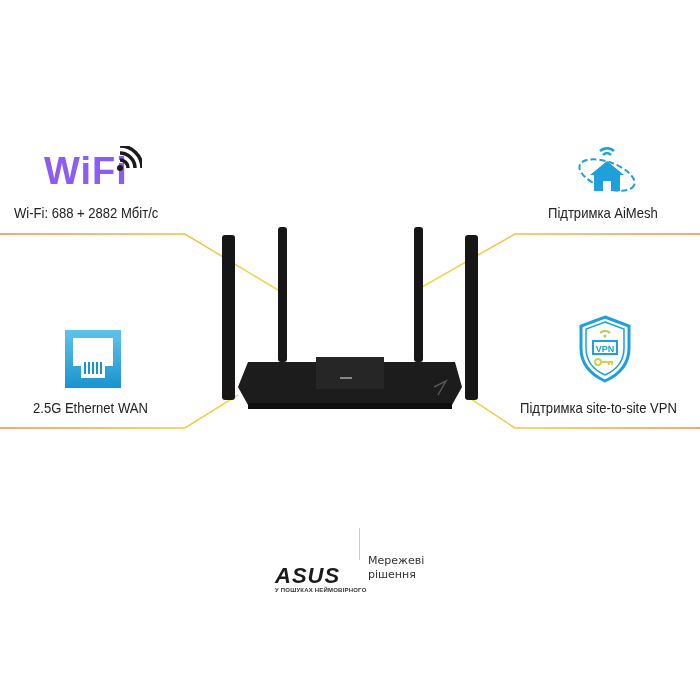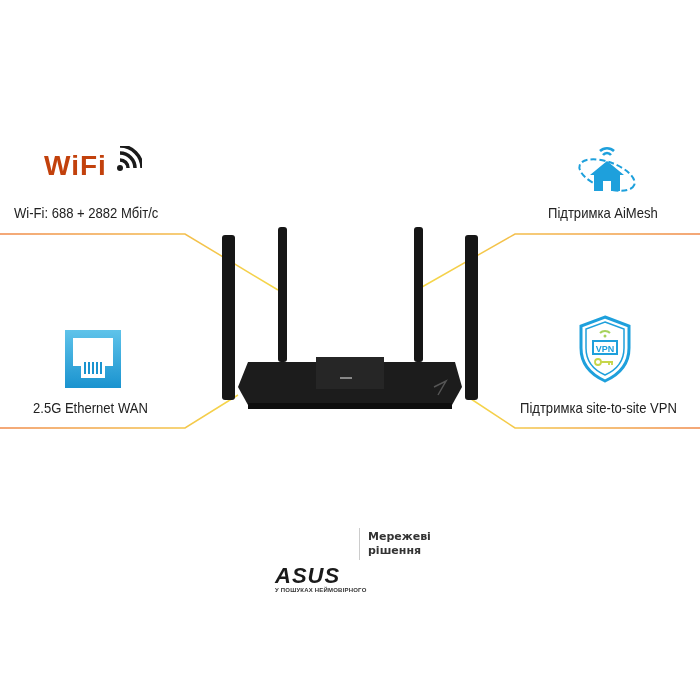--- a/index.html
+++ b/index.html
@@ -1,19 +1,19 @@
 <!DOCTYPE html>
 <html><head>
 <meta charset="utf-8">
 <style>
   html,body{margin:0;padding:0;background:#fff;}
   body{width:700px;height:700px;position:relative;overflow:hidden;font-family:"Liberation Sans",sans-serif;}
   .abs{position:absolute;}
   .feat-label{font-family:"Liberation Sans",sans-serif;font-size:14.5px;color:#222;white-space:nowrap;transform:scaleX(0.9);transform-origin:left center;}
-  .wifi-word{font-family:"Liberation Sans",sans-serif;font-weight:bold;font-size:28px;color:#c2410c;letter-spacing:1px;}
+  .wifi-word{font-family:"Liberation Sans",sans-serif;font-weight:bold;font-size:38px;color:#8b5cf6;letter-spacing:1px;}
   .brand-tag{font-family:"Liberation Sans",sans-serif;font-size:6px;color:#333;font-weight:bold;letter-spacing:0.2px;}
   .brand-sub{font-family:"DejaVu Sans",sans-serif;font-size:11px;color:#333;line-height:14px;}
 </style>
 </head>
 <body>
 
 <svg class="abs" style="left:0;top:0" width="700" height="700">
   <defs>
     <linearGradient id="gL" x1="0" x2="1">
         <stop offset="0" stop-color="#f08a4b"></stop>
@@ -79,16 +79,16 @@
   <rect x="140" y="152" width="12" height="2" fill="#888"></rect>
   <path d="M234 162 L246 156 L238 170" stroke="#555" stroke-width="1.5" fill="none"></path>
   <rect x="48" y="178" width="204" height="6" fill="#0e0e0e"></rect>
 </svg>
 
 <div class="abs" style="left:275px;top:530px;margin-top:35px;">
   <div style="font-family:'Liberation Sans',sans-serif;font-weight:bold;font-style:italic;font-size:22px;color:#1a1a1a;letter-spacing:1px;line-height:22px;">ASUS</div>
   <div class="brand-tag">У ПОШУКАХ НЕЙМОВІРНОГО</div>
 </div>
 <div class="abs" style="left:359px;top:528px;width:1px;height:32px;background:#ccc;"></div>
-<div class="abs" style="left:368px;top:530px;font-weight:bold;">
+<div class="abs" style="left:368px;top:554px;">
   <div class="brand-sub">Мережеві</div>
   <div class="brand-sub">рішення</div>
 </div>
 
 </body></html>

